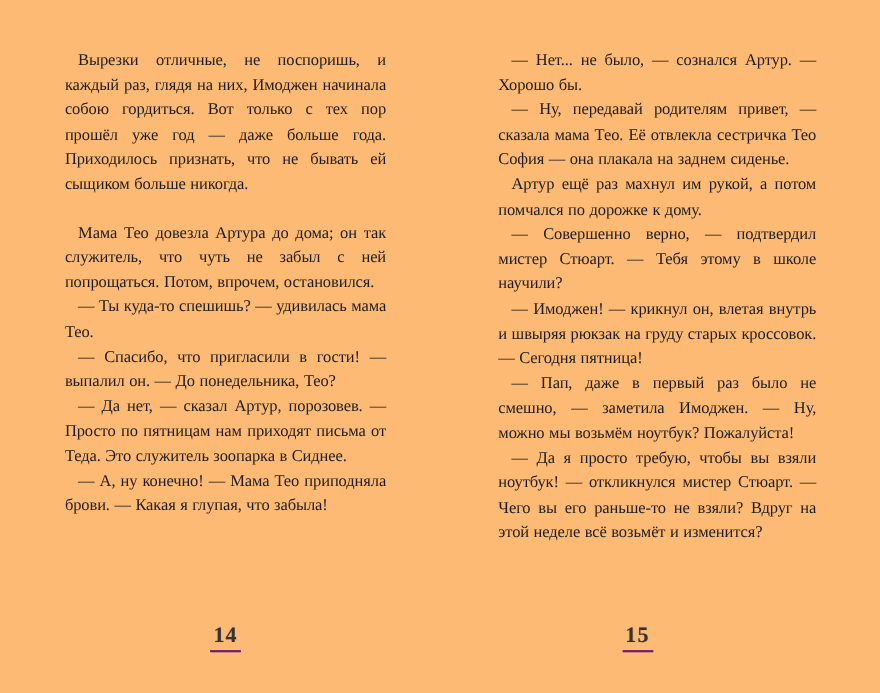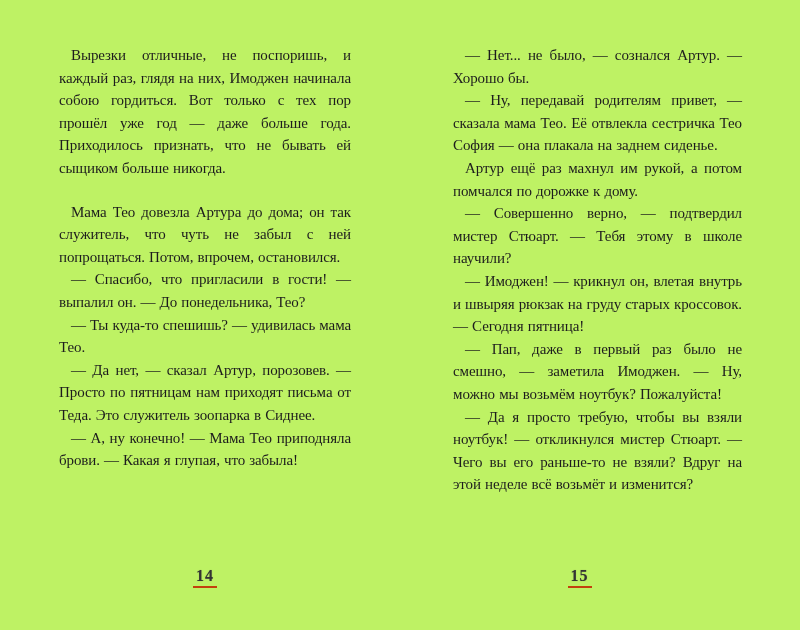--- a/index.html
+++ b/index.html
@@ -4,21 +4,21 @@
 <style>
   html, body {
     margin: 0;
     padding: 0;
     background: #ffffff;
   }
   .spread {
     position: relative;
     width: 800px;
     height: 630px;
-    background: #bef264;
+    background: #fdba74;
     overflow: hidden;
     font-family: "Liberation Serif", "DejaVu Serif", serif;
     color: #1d1d1d;
   }
   .page {
     position: absolute;
     top: 44px;
   }
   .page p {
     margin: 0;
@@ -36,39 +36,39 @@
   .section-break { margin-top: 21px !important; }
   .folio {
     position: absolute;
     top: 567px;
     text-align: center;
   }
   .folio-left  { left: 59px;  width: 292px; }
   .folio-right { left: 435px; width: 289px; }
   .folio-num {
     display: inline-block;
-    font-size: 16px;
+    font-size: 20px;
     font-weight: bold;
     letter-spacing: 1px;
     color: #333333;
-    border-bottom: 2px solid #c2410c;
+    border-bottom: 2px solid #701a75;
     padding: 0 3px 1px 3px;
     text-shadow: 0 0 1px rgba(60,60,60,0.4);
   }
 </style>
 </head>
 <body>
 
 <div class="spread">
 
   <section class="page page-left">
     <p>Вырезки отличные, не поспоришь, и каждый раз, глядя на них, Имоджен начинала собою гордиться. Вот только с тех пор прошёл уже год — даже больше года. Приходилось признать, что не бывать ей сыщиком больше никогда.</p>
     <p class="section-break">Мама Тео довезла Артура до дома; он так служитель, что чуть не забыл с ней попрощаться. Потом, впрочем, остановился.</p>
+    <p>— Ты куда-то спешишь? — удивилась мама Тео.</p>
     <p>— Спасибо, что пригласили в гости! — выпалил он. — До понедельника, Тео?</p>
-    <p>— Ты куда-то спешишь? — удивилась мама Тео.</p>
     <p>— Да нет, — сказал Артур, порозовев. — Просто по пятницам нам приходят письма от Теда. Это служитель зоопарка в Сиднее.</p>
     <p>— А, ну конечно! — Мама Тео приподняла брови. — Какая я глупая, что забыла!</p>
   </section>
 
   <section class="page page-right">
     <p>— Нет... не было, — сознался Артур. — Хорошо бы.</p>
     <p>— Ну, передавай родителям привет, — сказала мама Тео. Её отвлекла сестричка Тео София — она плакала на заднем сиденье.</p>
     <p>Артур ещё раз махнул им рукой, а потом помчался по дорожке к дому.</p>
     <p>— Совершенно верно, — подтвердил мистер Стюарт. — Тебя этому в школе научили?</p>
     <p>— Имоджен! — крикнул он, влетая внутрь и швыряя рюкзак на груду старых кроссовок. — Сегодня пятница!</p>

